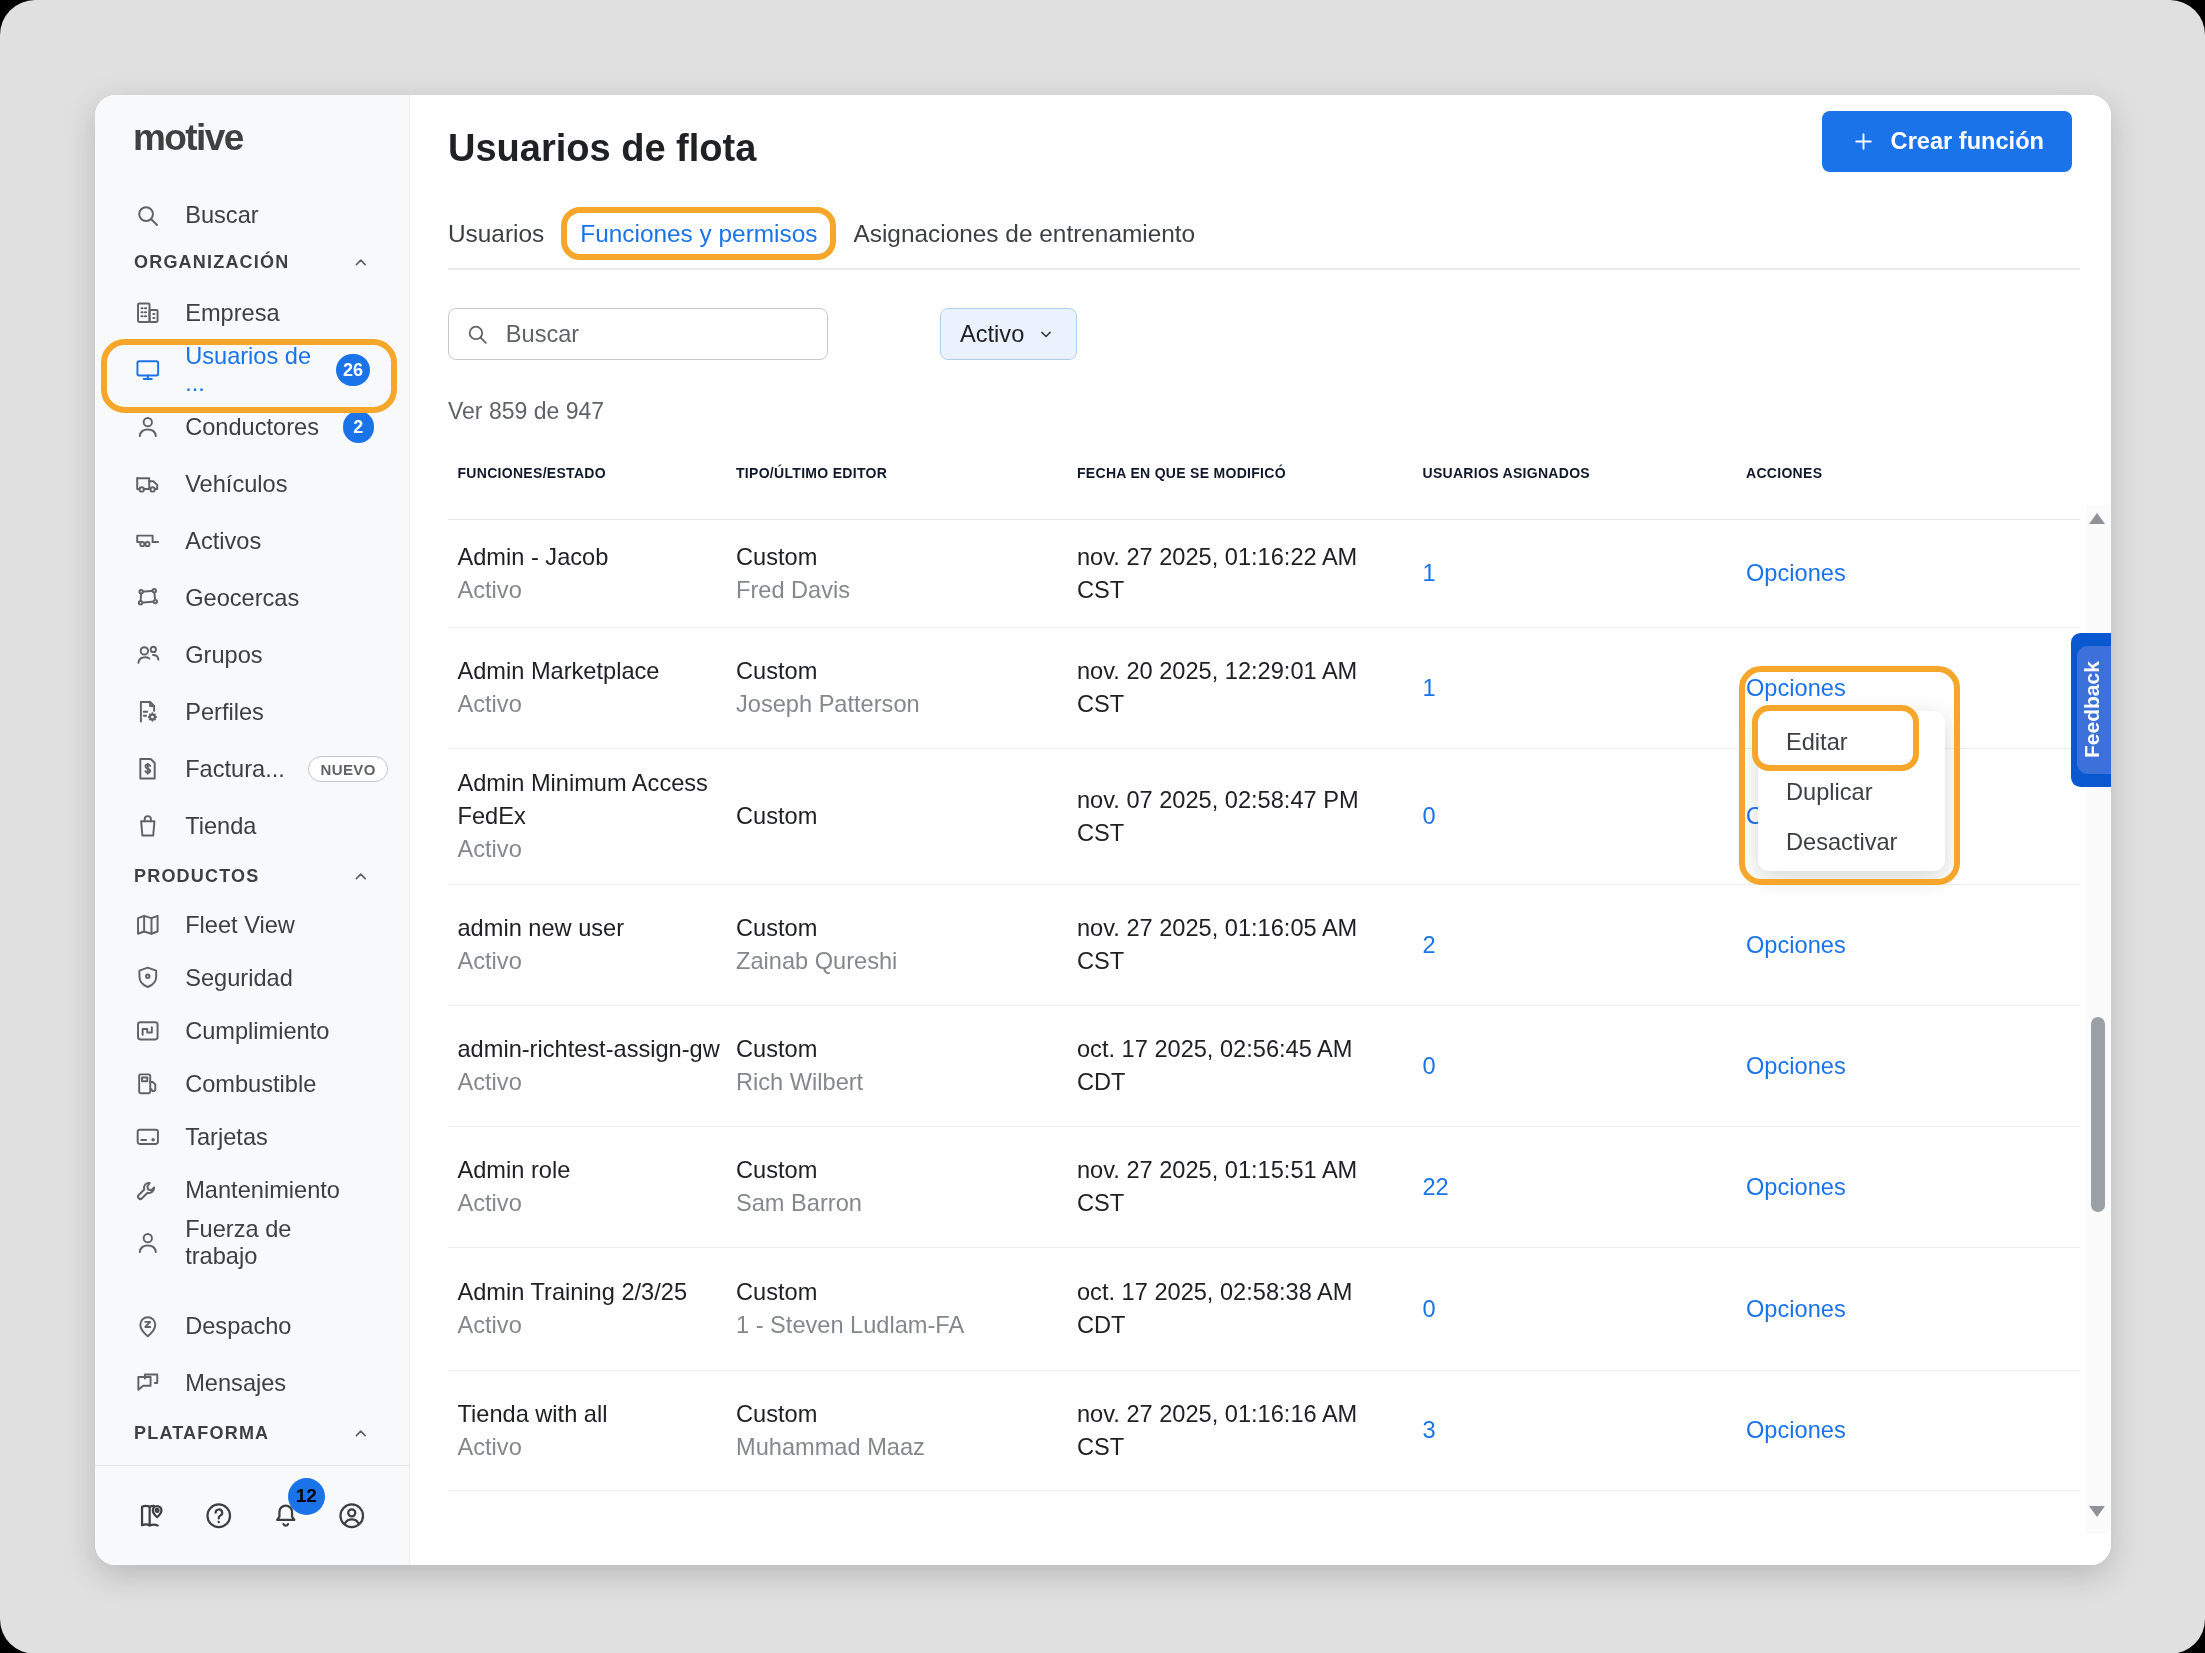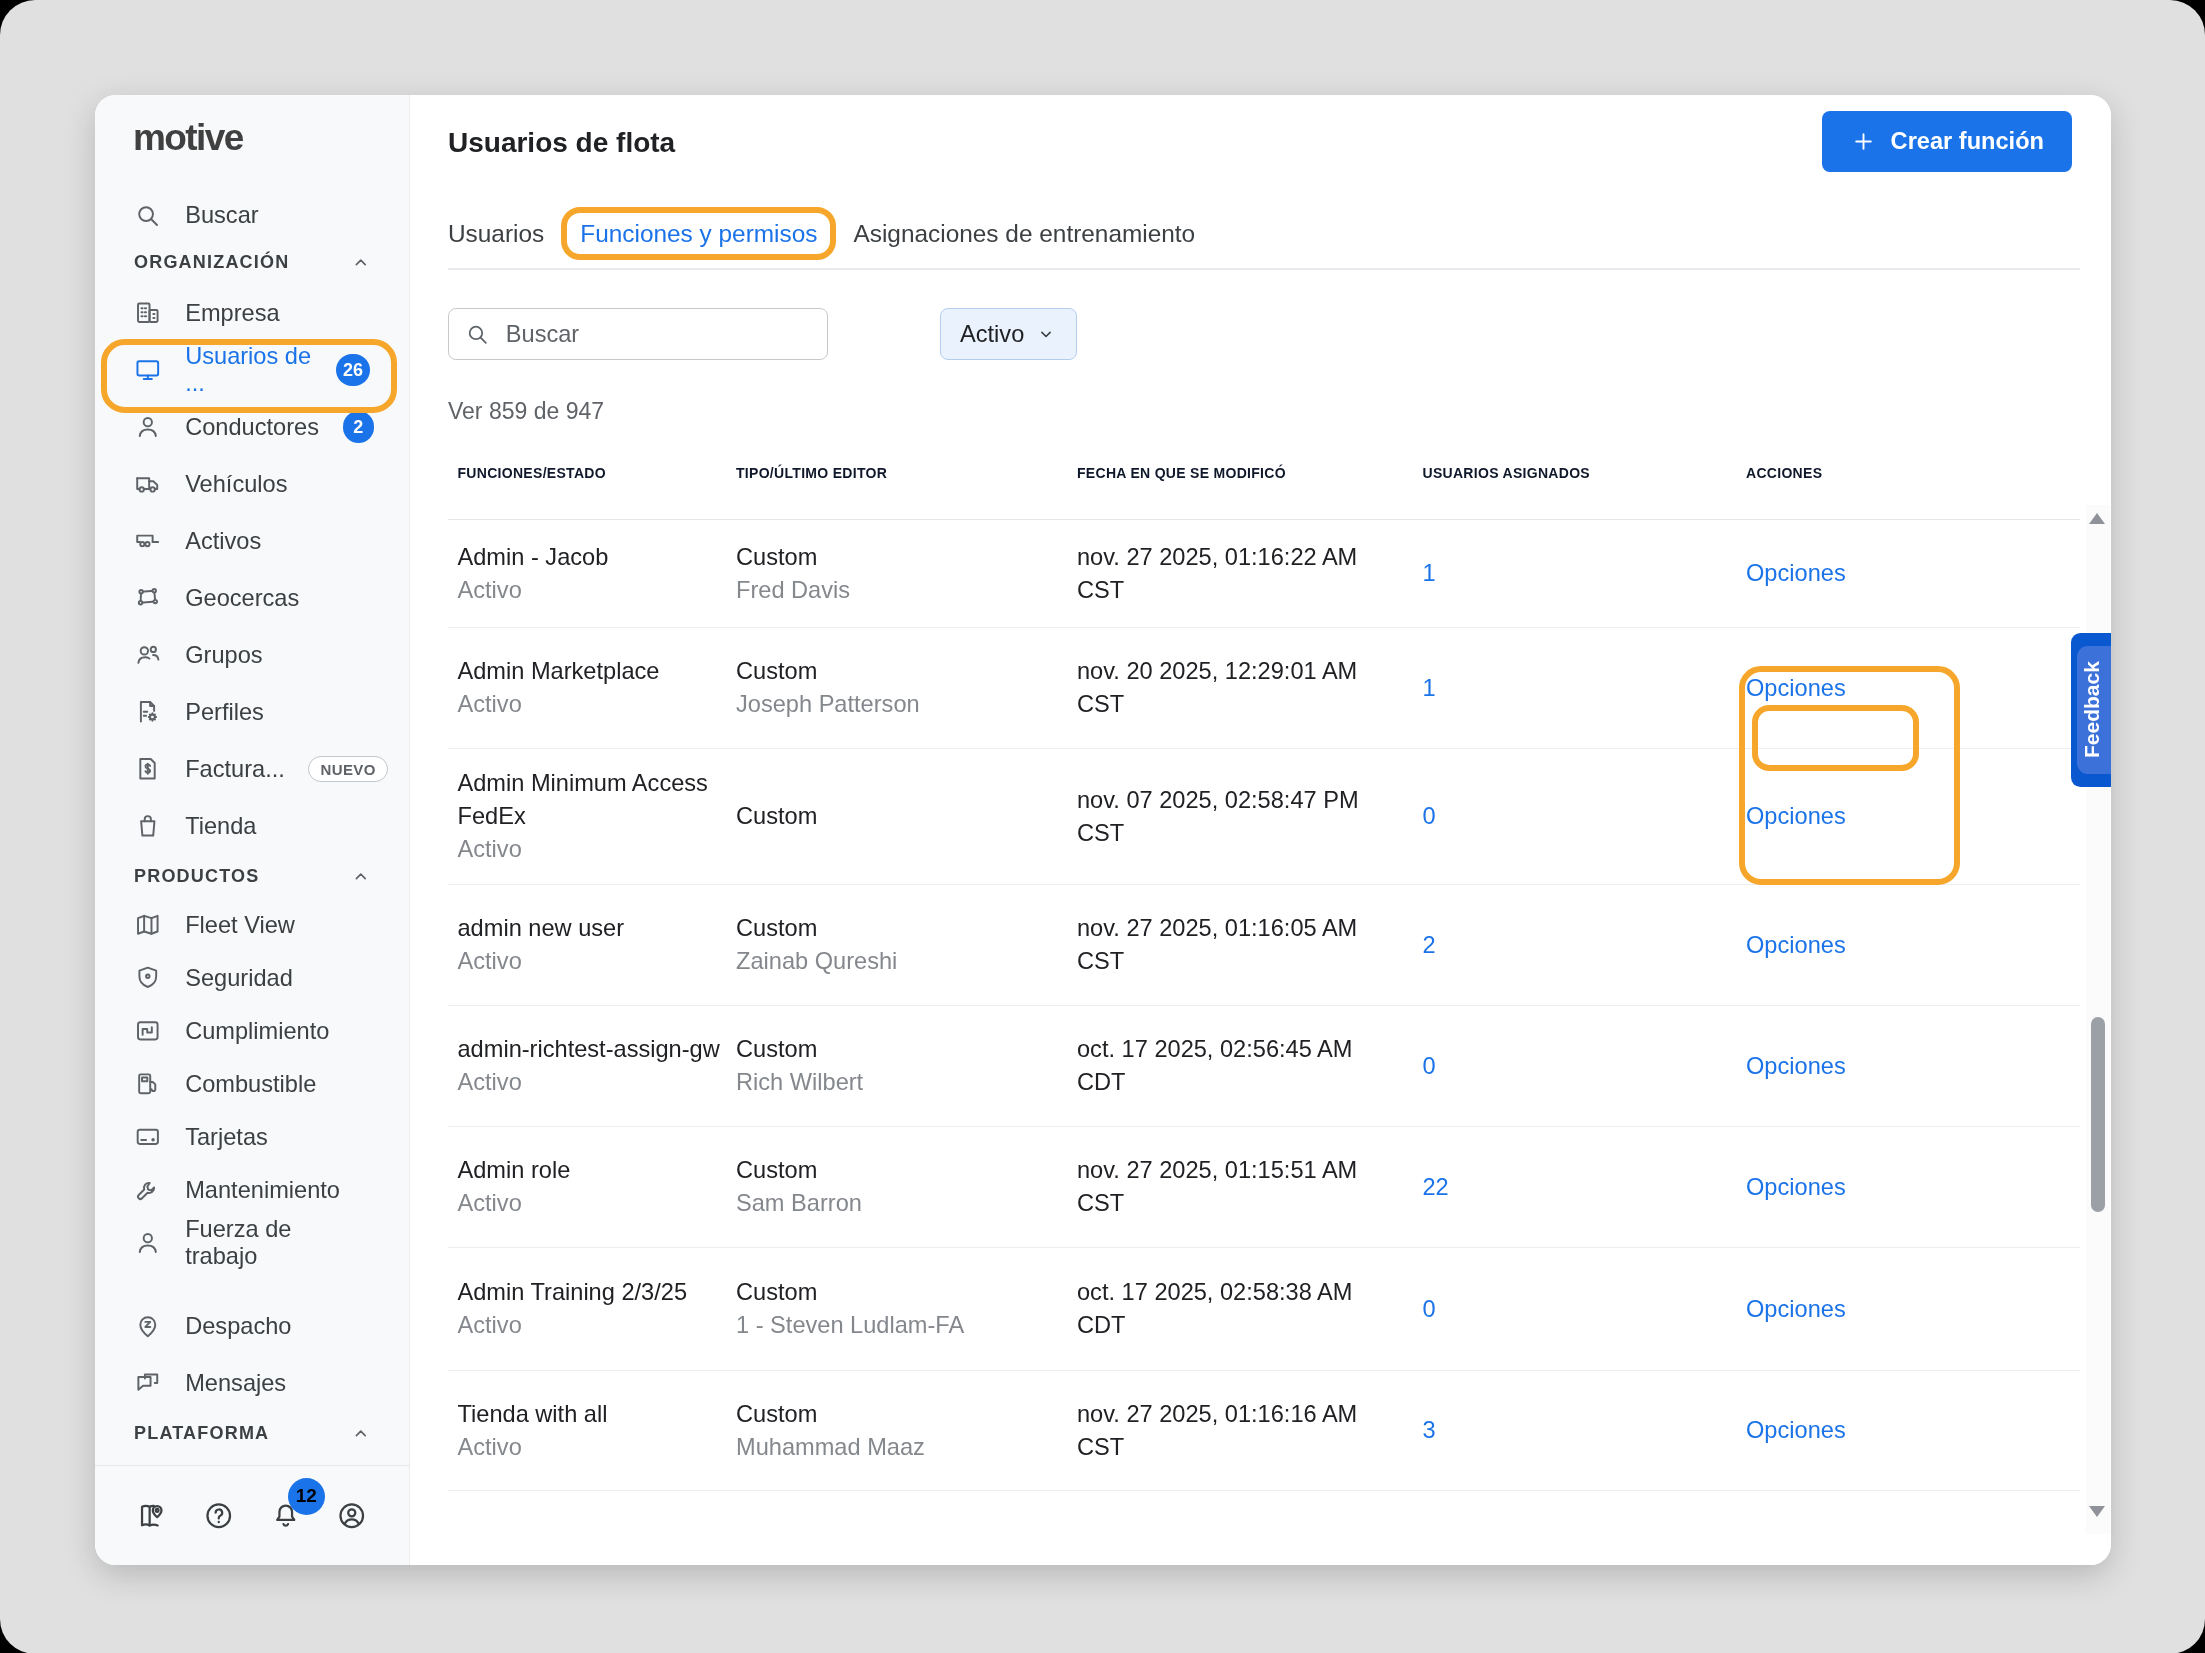--- a/index.html
+++ b/index.html
@@ -29,21 +29,21 @@
     letter-spacing:0.4px;padding:3.9px 11px;border-radius:787px;background:#fff;}
   #side-footer{position:absolute;left:0;bottom:0;width:100%;height:100px;border-top:1.6px solid #E5E6E8;
     display:flex;align-items:center;justify-content:space-between;padding:0 41px;}
   .foot-ic{position:relative;width:31.5px;height:31.5px;color:#3C4043;cursor:pointer;display:flex;}
   .foot-badge{position:absolute;top:-22px;right:-23.6px;width:37px;height:37px;border-radius:50%;
     background:var(--accent);color:#000000;font-size:19px;font-weight:700;display:flex;align-items:center;justify-content:center;}
   svg{width:100%;height:100%;}
 
   
   #main{position:absolute;left:315px;top:0;width:1701px;height:100%;background:#fff;}
-  .page-title{position:absolute;left:38px;top:31.5px;font-size:28px;font-weight:700;color:var(--ink);}
+  .page-title{position:absolute;left:38px;top:31.5px;font-size:38px;font-weight:700;color:var(--ink);}
   .create-btn{position:absolute;right:39px;top:15.8px;height:61px;padding:0 28px;border-radius:7.9px;
     background:var(--accent);color:#fff;font-size:23.6px;font-weight:600;display:flex;align-items:center;gap:14px;cursor:pointer;}
   .create-btn .plus{width:27px;height:27px;display:flex;}
   .tabs{position:absolute;left:38px;top:121px;display:flex;gap:36px;font-size:24.4px;height:35px;align-items:center;}
   .tab{position:relative;color:#3C4043;cursor:pointer;white-space:nowrap;}
   .tab.active{color:var(--accent);}
   .tabs-divider{position:absolute;left:38px;top:173px;width:1632px;height:1.6px;background:var(--line);}
 
   .search-box{position:absolute;left:38px;top:213px;width:380px;height:52px;border:1.6px solid #C7CACD;border-radius:7.9px;
     background:#fff;display:flex;align-items:center;padding:0 15.8px;gap:14px;}
@@ -534,20 +534,25 @@
           </div>
         </div>
 
       <div class="vtrack" style="left:1676px;">
         <div class="arr arr-up"></div>
         <div class="vthumb"></div>
         <div class="arr arr-down"></div>
       </div>
     </div>
 
+    <div class="menu-card" id="ctx-menu">
+        <div class="menu-item">Editar</div>
+        <div class="menu-item">Duplicar</div>
+        <div class="menu-item">Desactivar</div>
+      </div>
     <div class="ann ann-menu"></div>
     <div class="ann ann-editar"></div>
 
     <div class="feedback">
       <div class="inner"></div>
       <div class="txt">Feedback</div>
     </div>
 
   </div>
 </div>

